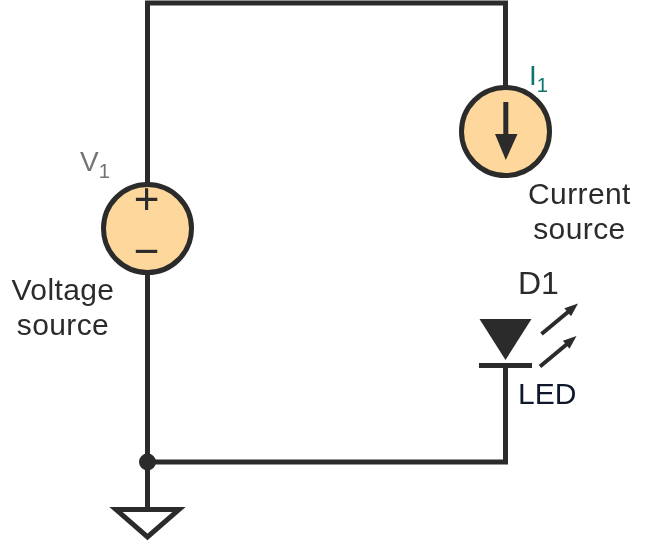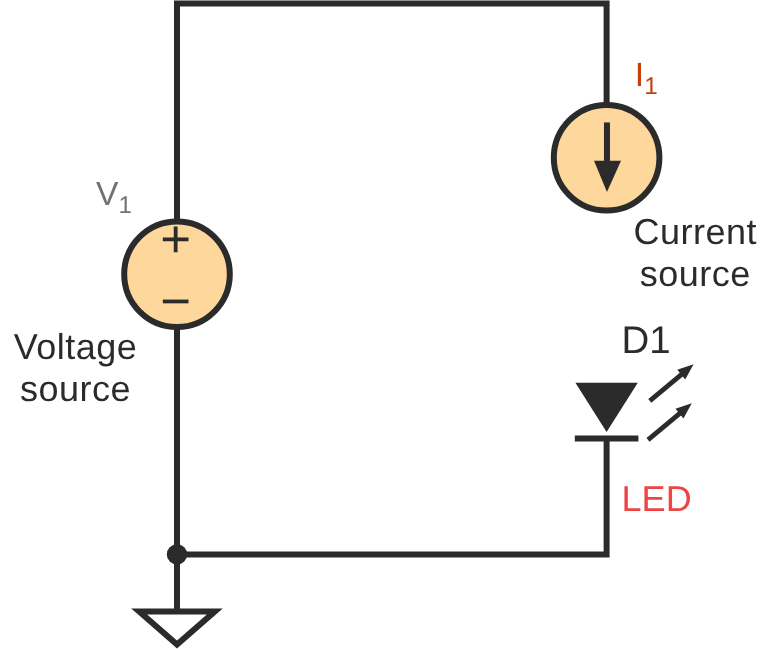--- a/index.html
+++ b/index.html
@@ -89,26 +89,26 @@
 
   <div id="v1-ref" class="label ref-label" style="color: #737373;">
     <span>V</span><sub>1</sub>
   </div>
 
   <div id="v-caption" class="label caption-label" style="color: rgb(43, 43, 43);">
     <span class="caption-line">Voltage</span>
     <span class="caption-line">source</span>
   </div>
 
-  <div id="i1-ref" class="label ref-label" style="color: #c2410c;">
+  <div id="i1-ref" class="label ref-label" style="color: #0f766e; margin-top: 13px;">
     <span>I</span><sub>1</sub>
   </div>
 
   <div id="i-caption" class="label caption-label" style="color: rgb(43, 43, 43);">
     <span class="caption-line">Current</span>
     <span class="caption-line">source</span>
   </div>
 
   <div id="d1-ref" class="label" style="color: rgb(43, 43, 43);">D1</div>
 
-  <div id="led-caption" class="label" style="color: #ef4444; margin-top: 23px;">LED</div>
+  <div id="led-caption" class="label" style="color: #0f172a;">LED</div>
 
 </div>
 
 </body></html>

